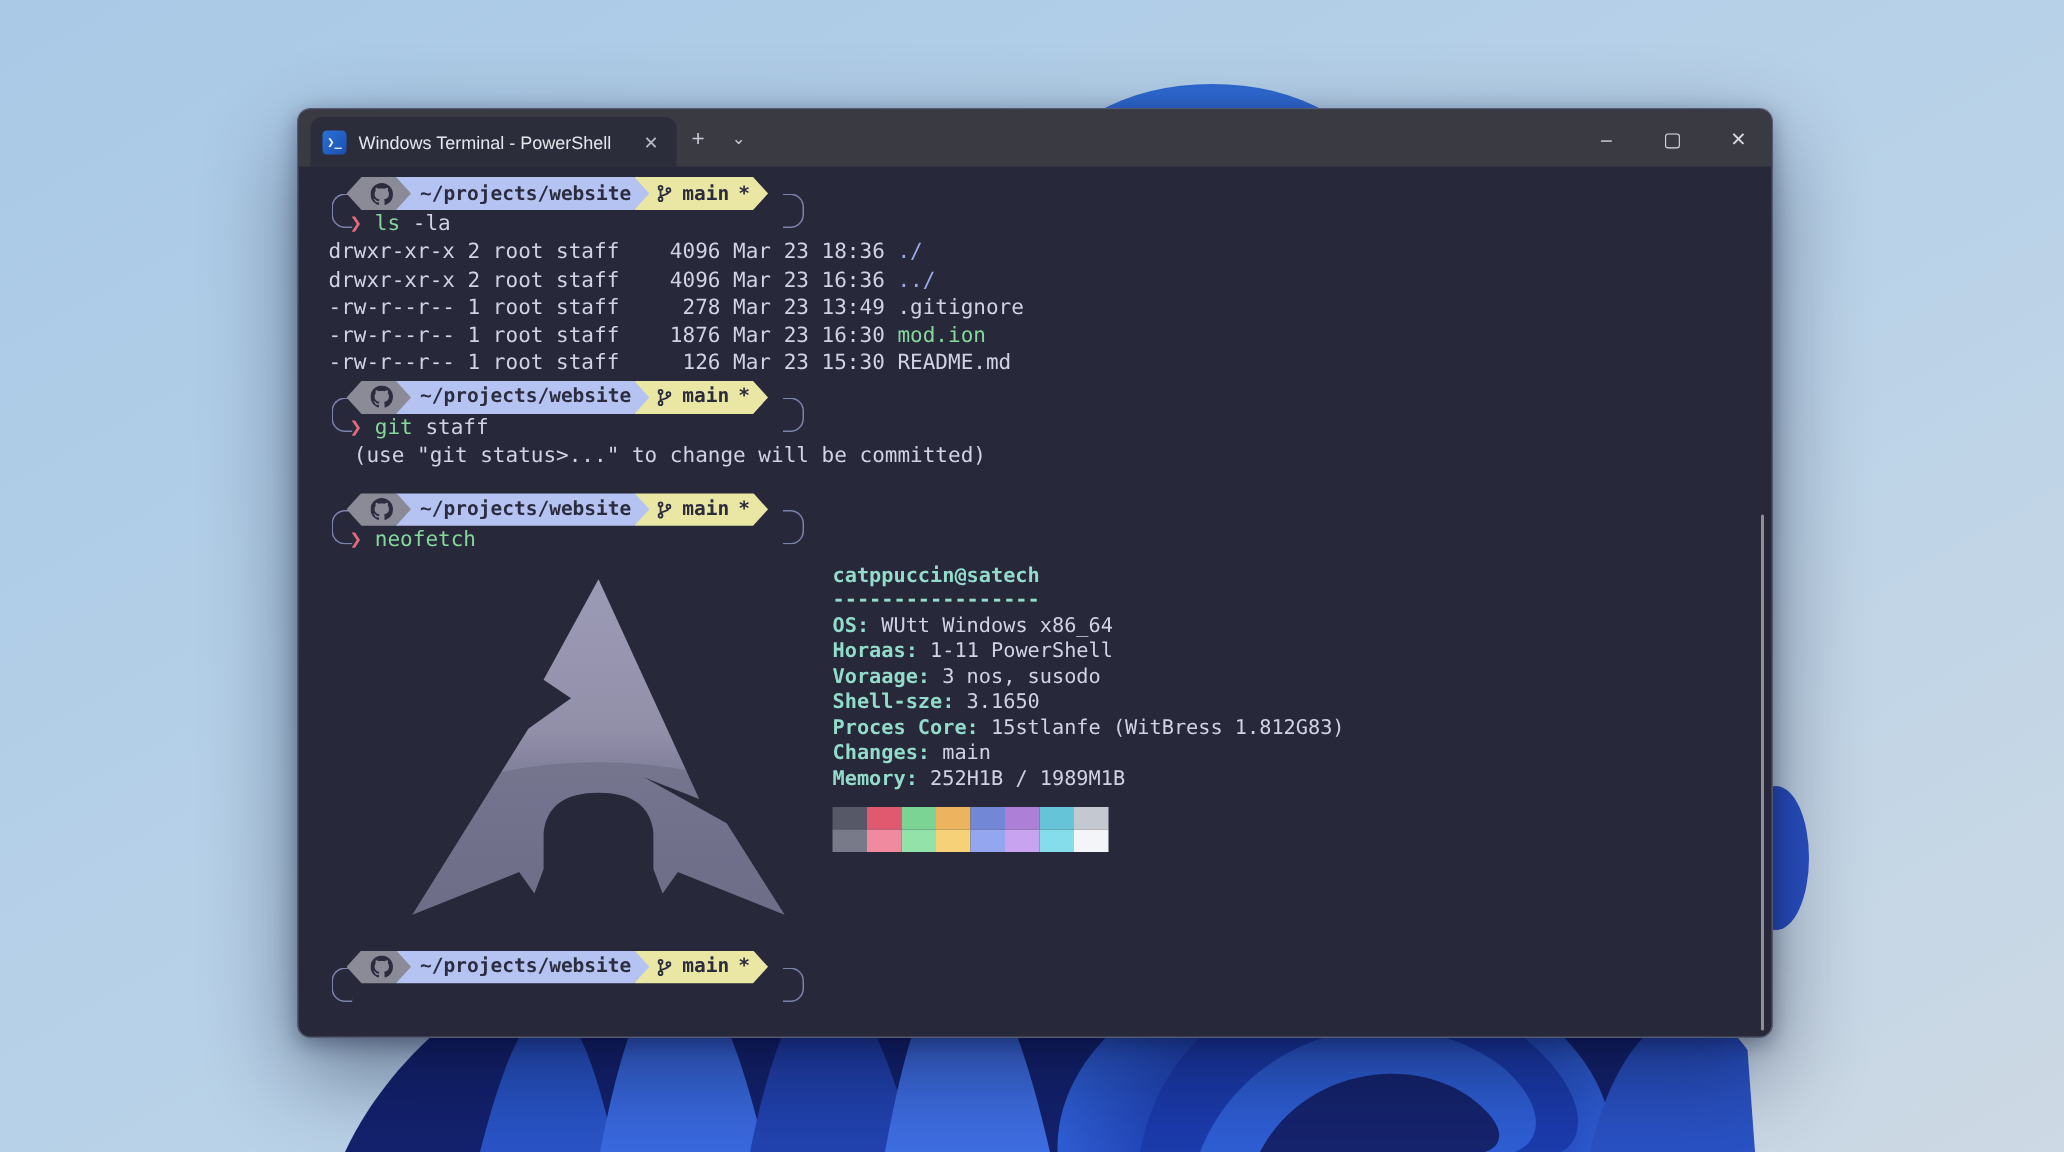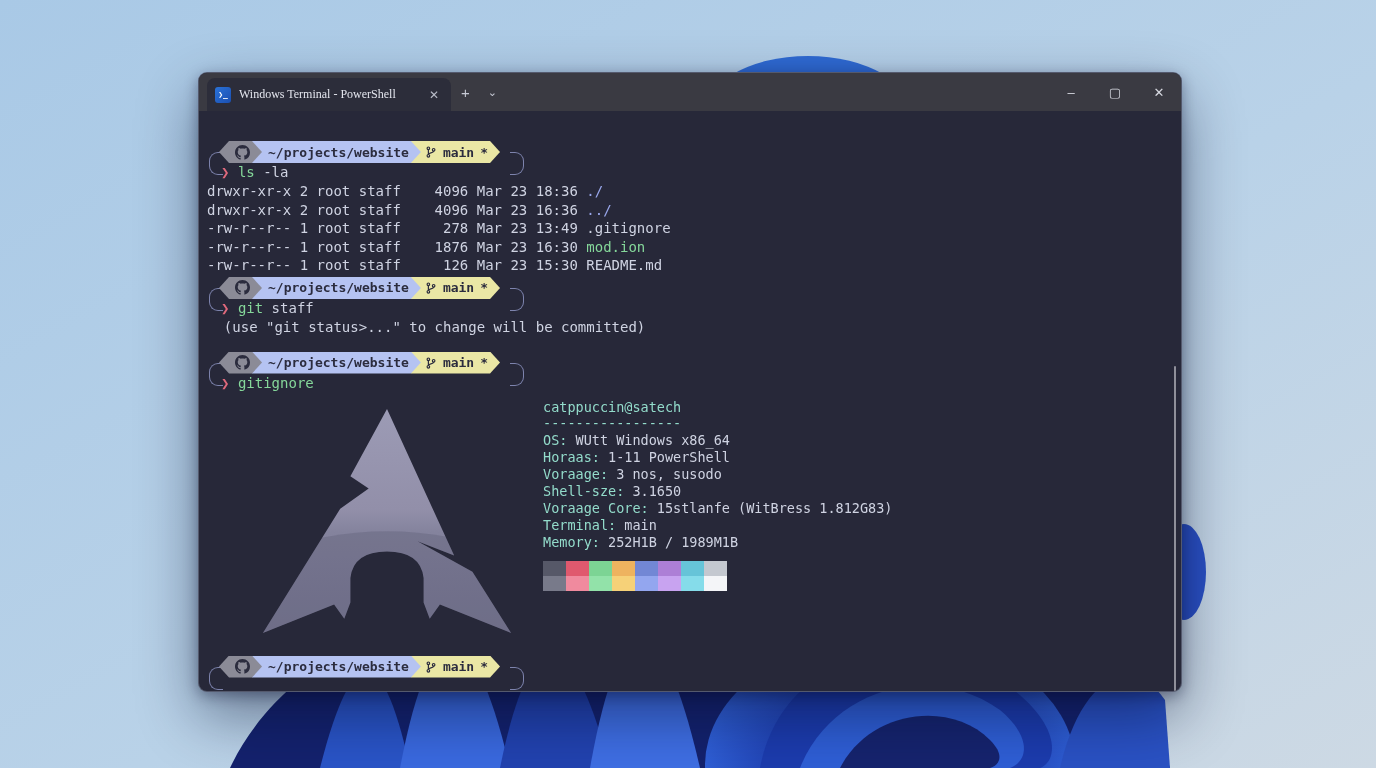--- a/index.html
+++ b/index.html
@@ -8,32 +8,32 @@
 
   
   .window{position:absolute;left:198px;top:72px;width:982px;height:618px;border-radius:9px;
           background:var(--bg_terminal);box-shadow:0 24px 60px rgba(5,10,40,.45),0 4px 14px rgba(5,10,40,.35);
           border:1px solid rgba(170,180,205,.35);overflow:hidden;}
   .titlebar{height:38px;background:var(--bg_titlebar);display:flex;align-items:stretch;}
   .tab{margin:5px 0 0 8px;width:228px;background:var(--bg_tab);border-radius:8px 8px 0 0;
        display:flex;align-items:center;gap:8px;padding:0 8px;color:#e4e6ee;font-size:12px;}
   .ps-icon{width:16px;height:16px;border-radius:3px;background:linear-gradient(135deg,#2a72d8,#1b4fb0);
            color:#fff;font:bold 8px/16px "DejaVu Sans Mono",monospace;text-align:center;flex:none;}
-  .tab-title{flex:1;white-space:nowrap;overflow:hidden;font-family:Liberation Serif, serif;}
+  .tab-title{flex:1;white-space:nowrap;overflow:hidden;}
   .tab-close{color:#b9bcc8;font-size:12px;padding:2px 4px;border-radius:3px;}
   .bar-btn{color:#c6c9d4;font-size:15px;align-self:center;padding:2px 10px;}
   .bar-btn.small{font-size:11px;padding:2px 8px;}
   .win-controls{margin-left:auto;display:flex;align-self:stretch;}
   .win-btn{width:44px;display:flex;align-items:center;justify-content:center;color:#d6d8e0;font-size:13px;}
 
   
-  .term{position:relative;height:580px;padding:5px 0 0 8px;font-family:"DejaVu Sans Mono",monospace;
-        font-size:14px;color:var(--fg);margin-top:23px;}
+  .term{position:relative;height:580px;padding:5px 0 0 20px;font-family:"DejaVu Sans Mono",monospace;
+        font-size:14px;color:var(--fg);}
   .line{white-space:pre;line-height:18.6px;}
-  .c-teal{color:var(--teal);font-weight:normal;}
+  .c-teal{color:var(--teal);font-weight:bold;}
   .c-green{color:var(--green);text-align:center;}
   .c-lavender{color:var(--lavender);}
   .c-fg{color:var(--fg);}
 
   
   .prompt-block{position:relative;height:41px;margin:2px 0 0 0;}
   .bracket{position:absolute;width:13px;height:21px;border:1.5px solid var(--bracket);}
   .bracket.bl{left:2px;top:11px;border-right:none;border-radius:9px 0 0 9px;}
   .bracket.br{left:303px;top:11px;border-left:none;border-radius:0 9px 9px 0;}
   .segs{position:relative;display:flex;margin-left:12px;height:22px;}
@@ -194,21 +194,21 @@
                   <circle cx="4.5" cy="3" r="1.7"></circle>
                   <circle cx="4.5" cy="13" r="1.7"></circle>
                   <circle cx="11.5" cy="5" r="1.7"></circle>
                   <path d="M4.5 4.7v6.6M11.5 6.7c0 3-7 2-7 4.6"></path>
                 </g>
               </svg>
             <span>main</span>
               <span>*</span>
           </div>
         </div>
-        <div class="cmd-row"><span class="chev">❯</span> <span class="c-green">gitignore</span></div>
+        <div class="cmd-row"><span class="chev">❯</span> <span class="c-green">neofetch</span></div>
       </div>
 
       <div class="nf">
         <div class="nf-logo">
           <svg width="280" height="236" viewBox="0 0 260 232">
             <defs>
               <linearGradient id="arch" x1="0" y1="0" x2="0" y2="1">
                 <stop offset="0" stop-color="#9c9bb5"></stop>
                   <stop offset=".45" stop-color="#928fa9"></stop>
                 <stop offset=".55" stop-color="#84839d"></stop>
@@ -222,22 +222,22 @@
             <path clip-path="url(#alogo)" d="M0 152 Q130 100 260 152 L260 232 L0 232 Z" fill="rgba(25,25,45,0.13)"></path>
           </svg>
         </div>
         <div class="nf-info">
           <div class="line c-teal">catppuccin@satech</div>
           <div class="line c-teal">-----------------</div>
           <div class="line"><span class="c-teal">OS:</span><span> WUtt Windows x86_64</span></div>
           <div class="line"><span class="c-teal">Horaas:</span><span> 1-11 PowerShell</span></div>
           <div class="line"><span class="c-teal">Voraage:</span><span> 3 nos, susodo</span></div>
           <div class="line"><span class="c-teal">Shell-sze:</span><span> 3.1650</span></div>
-          <div class="line"><span class="c-teal">Voraage Core:</span><span> 15stlanfe (WitBress 1.812G83)</span></div>
-          <div class="line"><span class="c-teal">Terminal:</span><span> main</span></div>
+          <div class="line"><span class="c-teal">Proces Core:</span><span> 15stlanfe (WitBress 1.812G83)</span></div>
+          <div class="line"><span class="c-teal">Changes:</span><span> main</span></div>
           <div class="line"><span class="c-teal">Memory:</span><span> 252H1B / 1989M1B</span></div>
           <div class="palette">
             <div class="prow">
               <span class="pcell" style="background: rgb(86, 88, 104);"></span>
                 <span class="pcell" style="background: rgb(224, 89, 110);"></span>
                 <span class="pcell" style="background: rgb(124, 212, 148);"></span>
                 <span class="pcell" style="background: rgb(238, 179, 95);"></span>
                 <span class="pcell" style="background: rgb(114, 135, 213);"></span>
                 <span class="pcell" style="background: rgb(173, 127, 214);"></span>
                 <span class="pcell" style="background: rgb(102, 196, 216);"></span>

